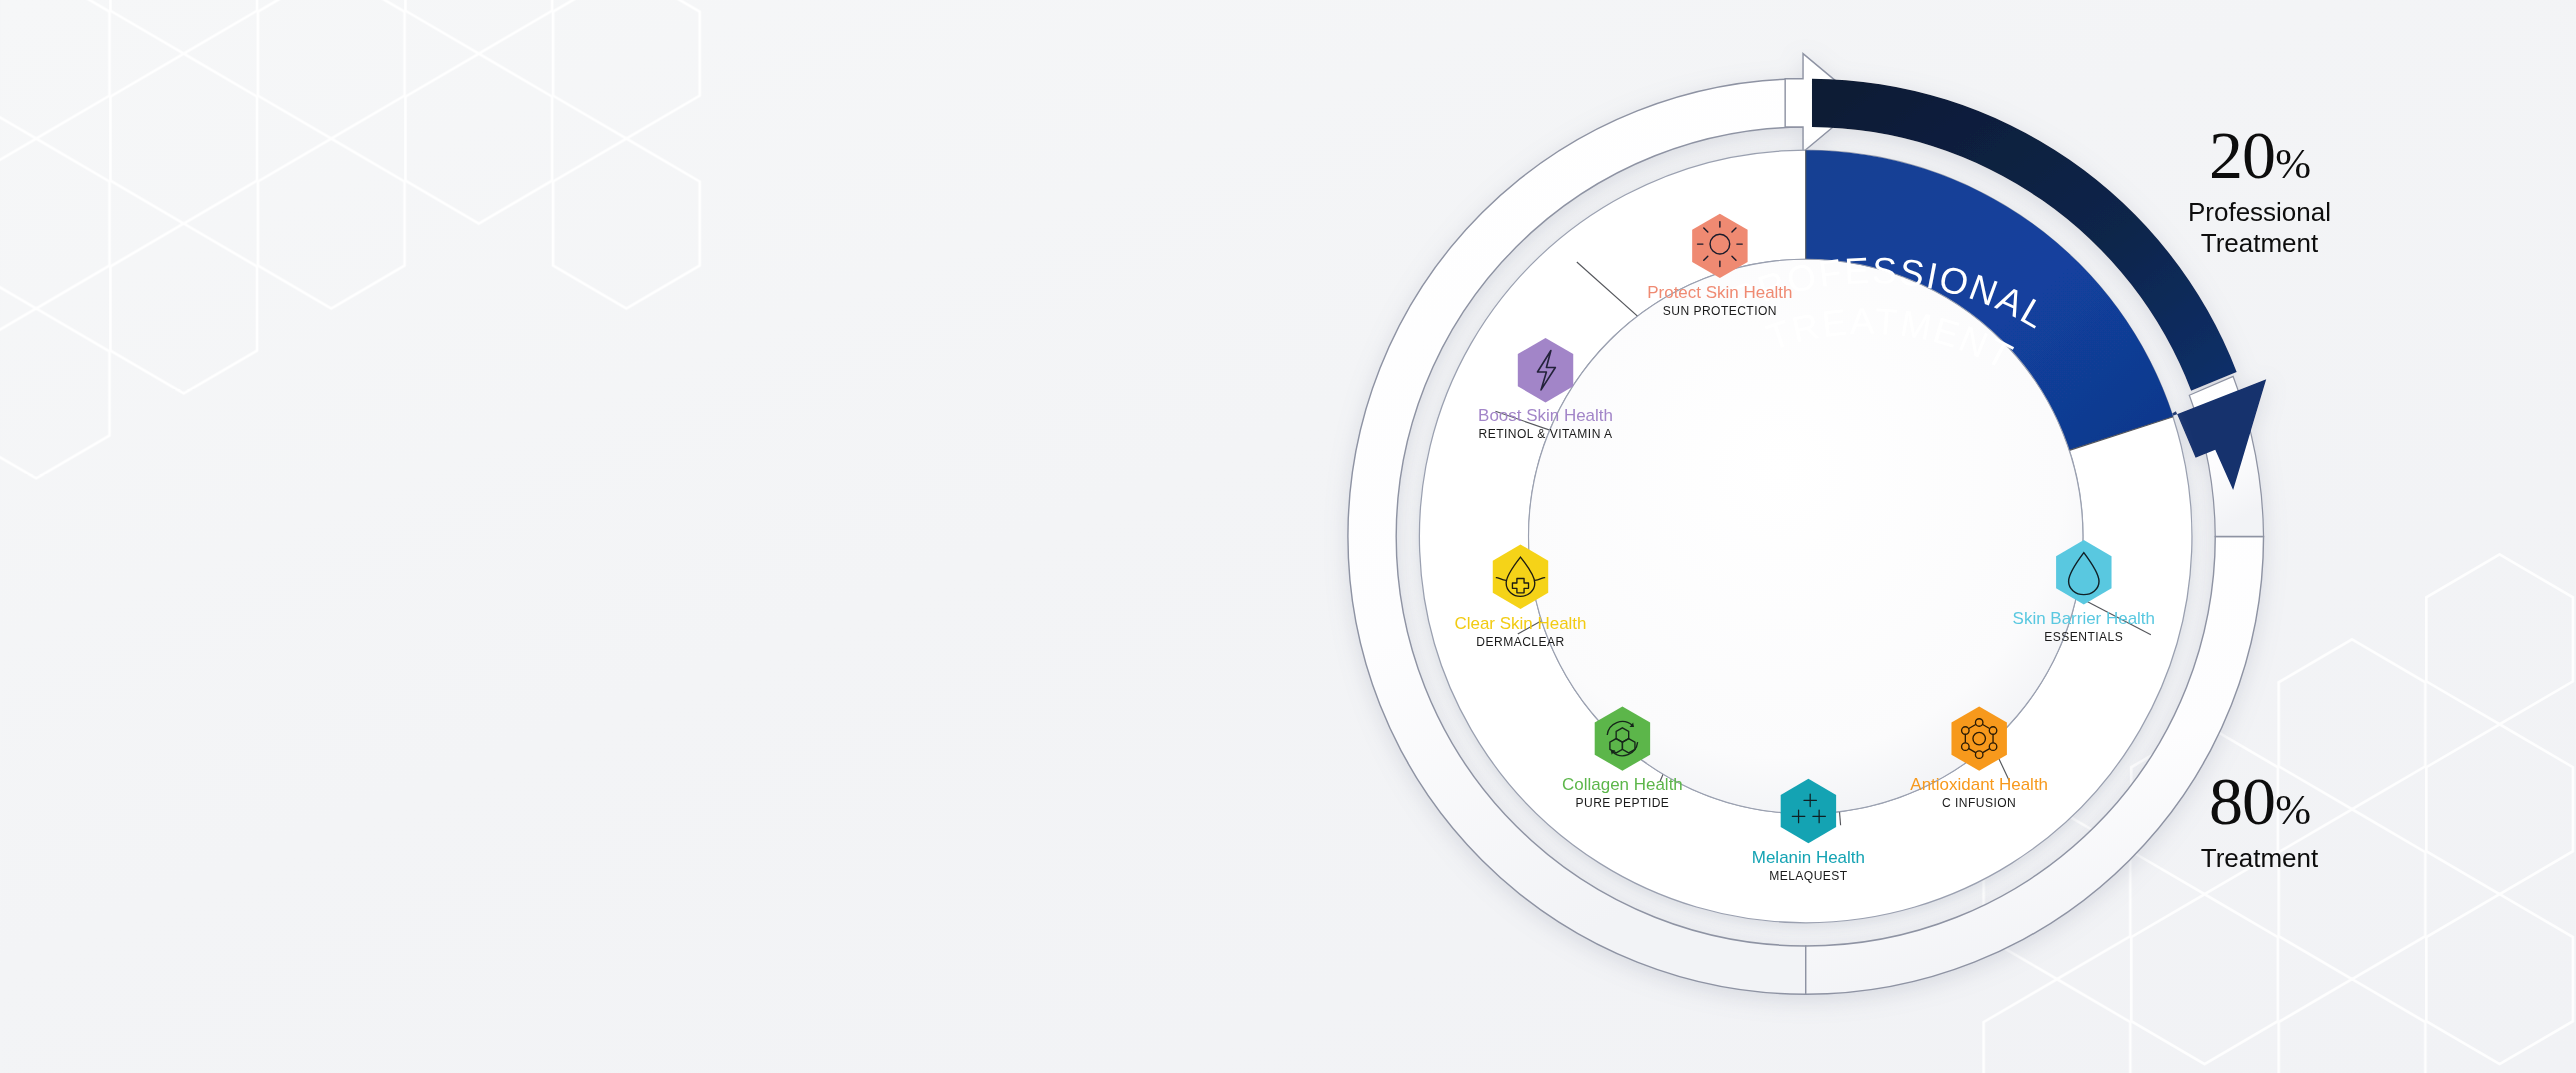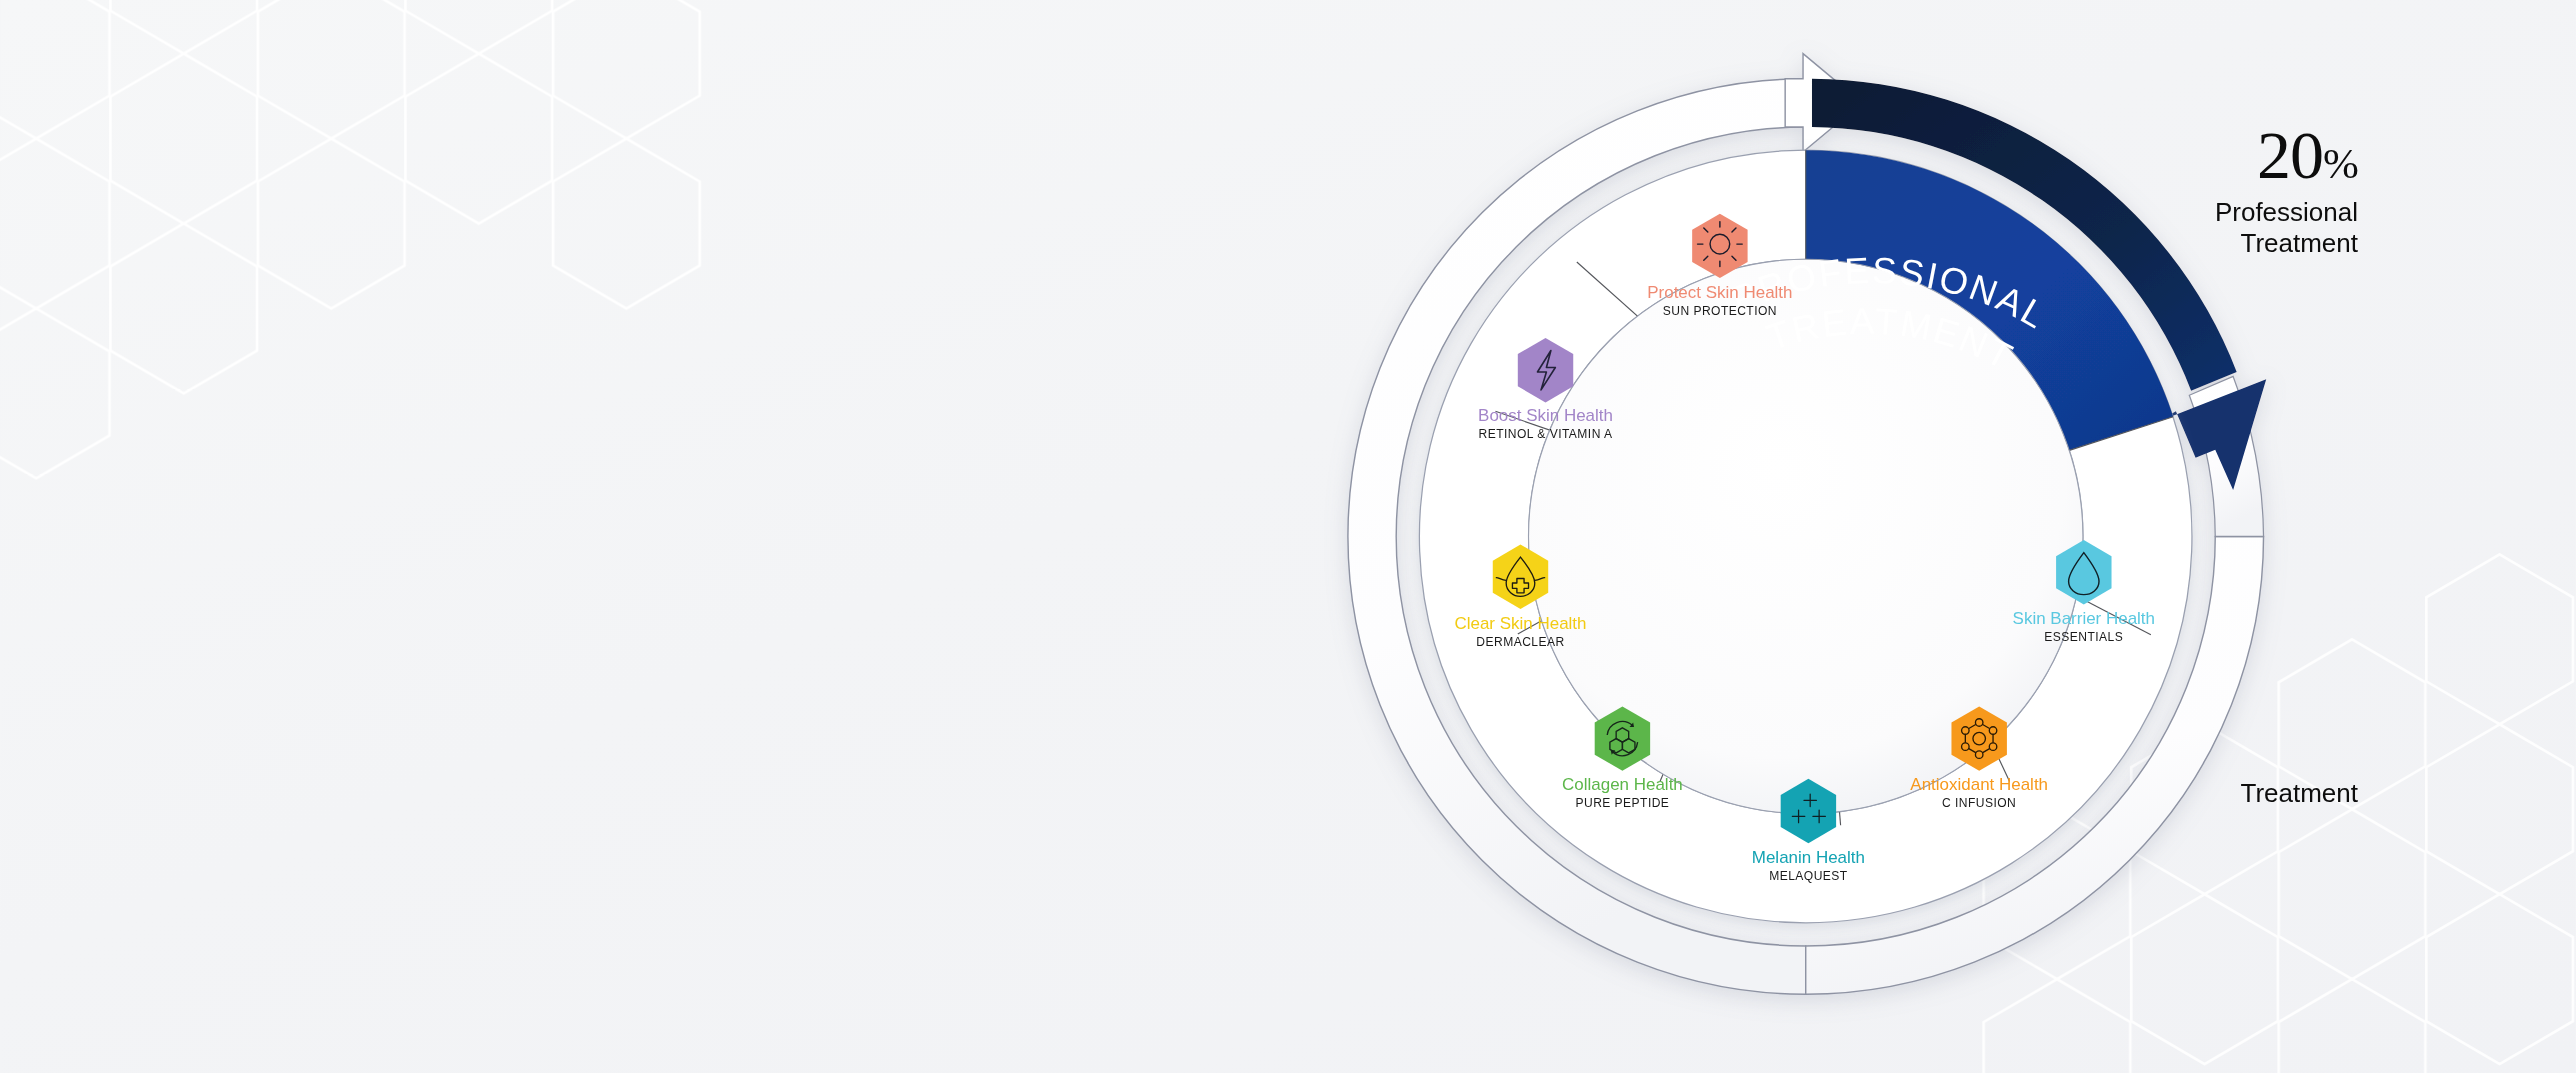--- a/index.html
+++ b/index.html
@@ -4,21 +4,21 @@
 <style>
   html,body{margin:0;padding:0;}
   body{
     width:2576px;height:1073px;overflow:hidden;position:relative;
     background:#f4f5f7;
     font-family:"Liberation Sans", sans-serif;
   }
   #bg-hex{position:absolute;inset:0;width:2576px;height:1073px;}
   #wheel{position:absolute;left:0;top:0;width:2576px;height:1073px;}
   .stat{
-    position:absolute;text-align:right;color:#0d0d0d;
+    position:absolute;text-align:center;color:#0d0d0d;
   }
   .stat .num{
     font-family:"Liberation Serif", serif;
     font-size:68px;line-height:0.95;letter-spacing:-0.9px;white-space:nowrap;
   }
   .stat .num .pct{font-size:43px;}
   .stat .cap{
     font-family:"Liberation Sans", sans-serif;
     font-size:26px;line-height:1.22;margin-top:9px;font-weight:400;
   }
@@ -267,17 +267,20 @@
   <div class="num">
     <span>20</span><span class="pct">%</span>
   </div>
   <div class="cap">
     <div>Professional</div>
     <div>Treatment</div>
   </div>
 </div>
 
 <div class="stat" id="stat-home">
+  <div class="num">
+    <span>80</span><span class="pct">%</span>
+  </div>
   <div class="cap">
     <div>Treatment</div>
   </div>
 </div>
 
 
 </body></html>

